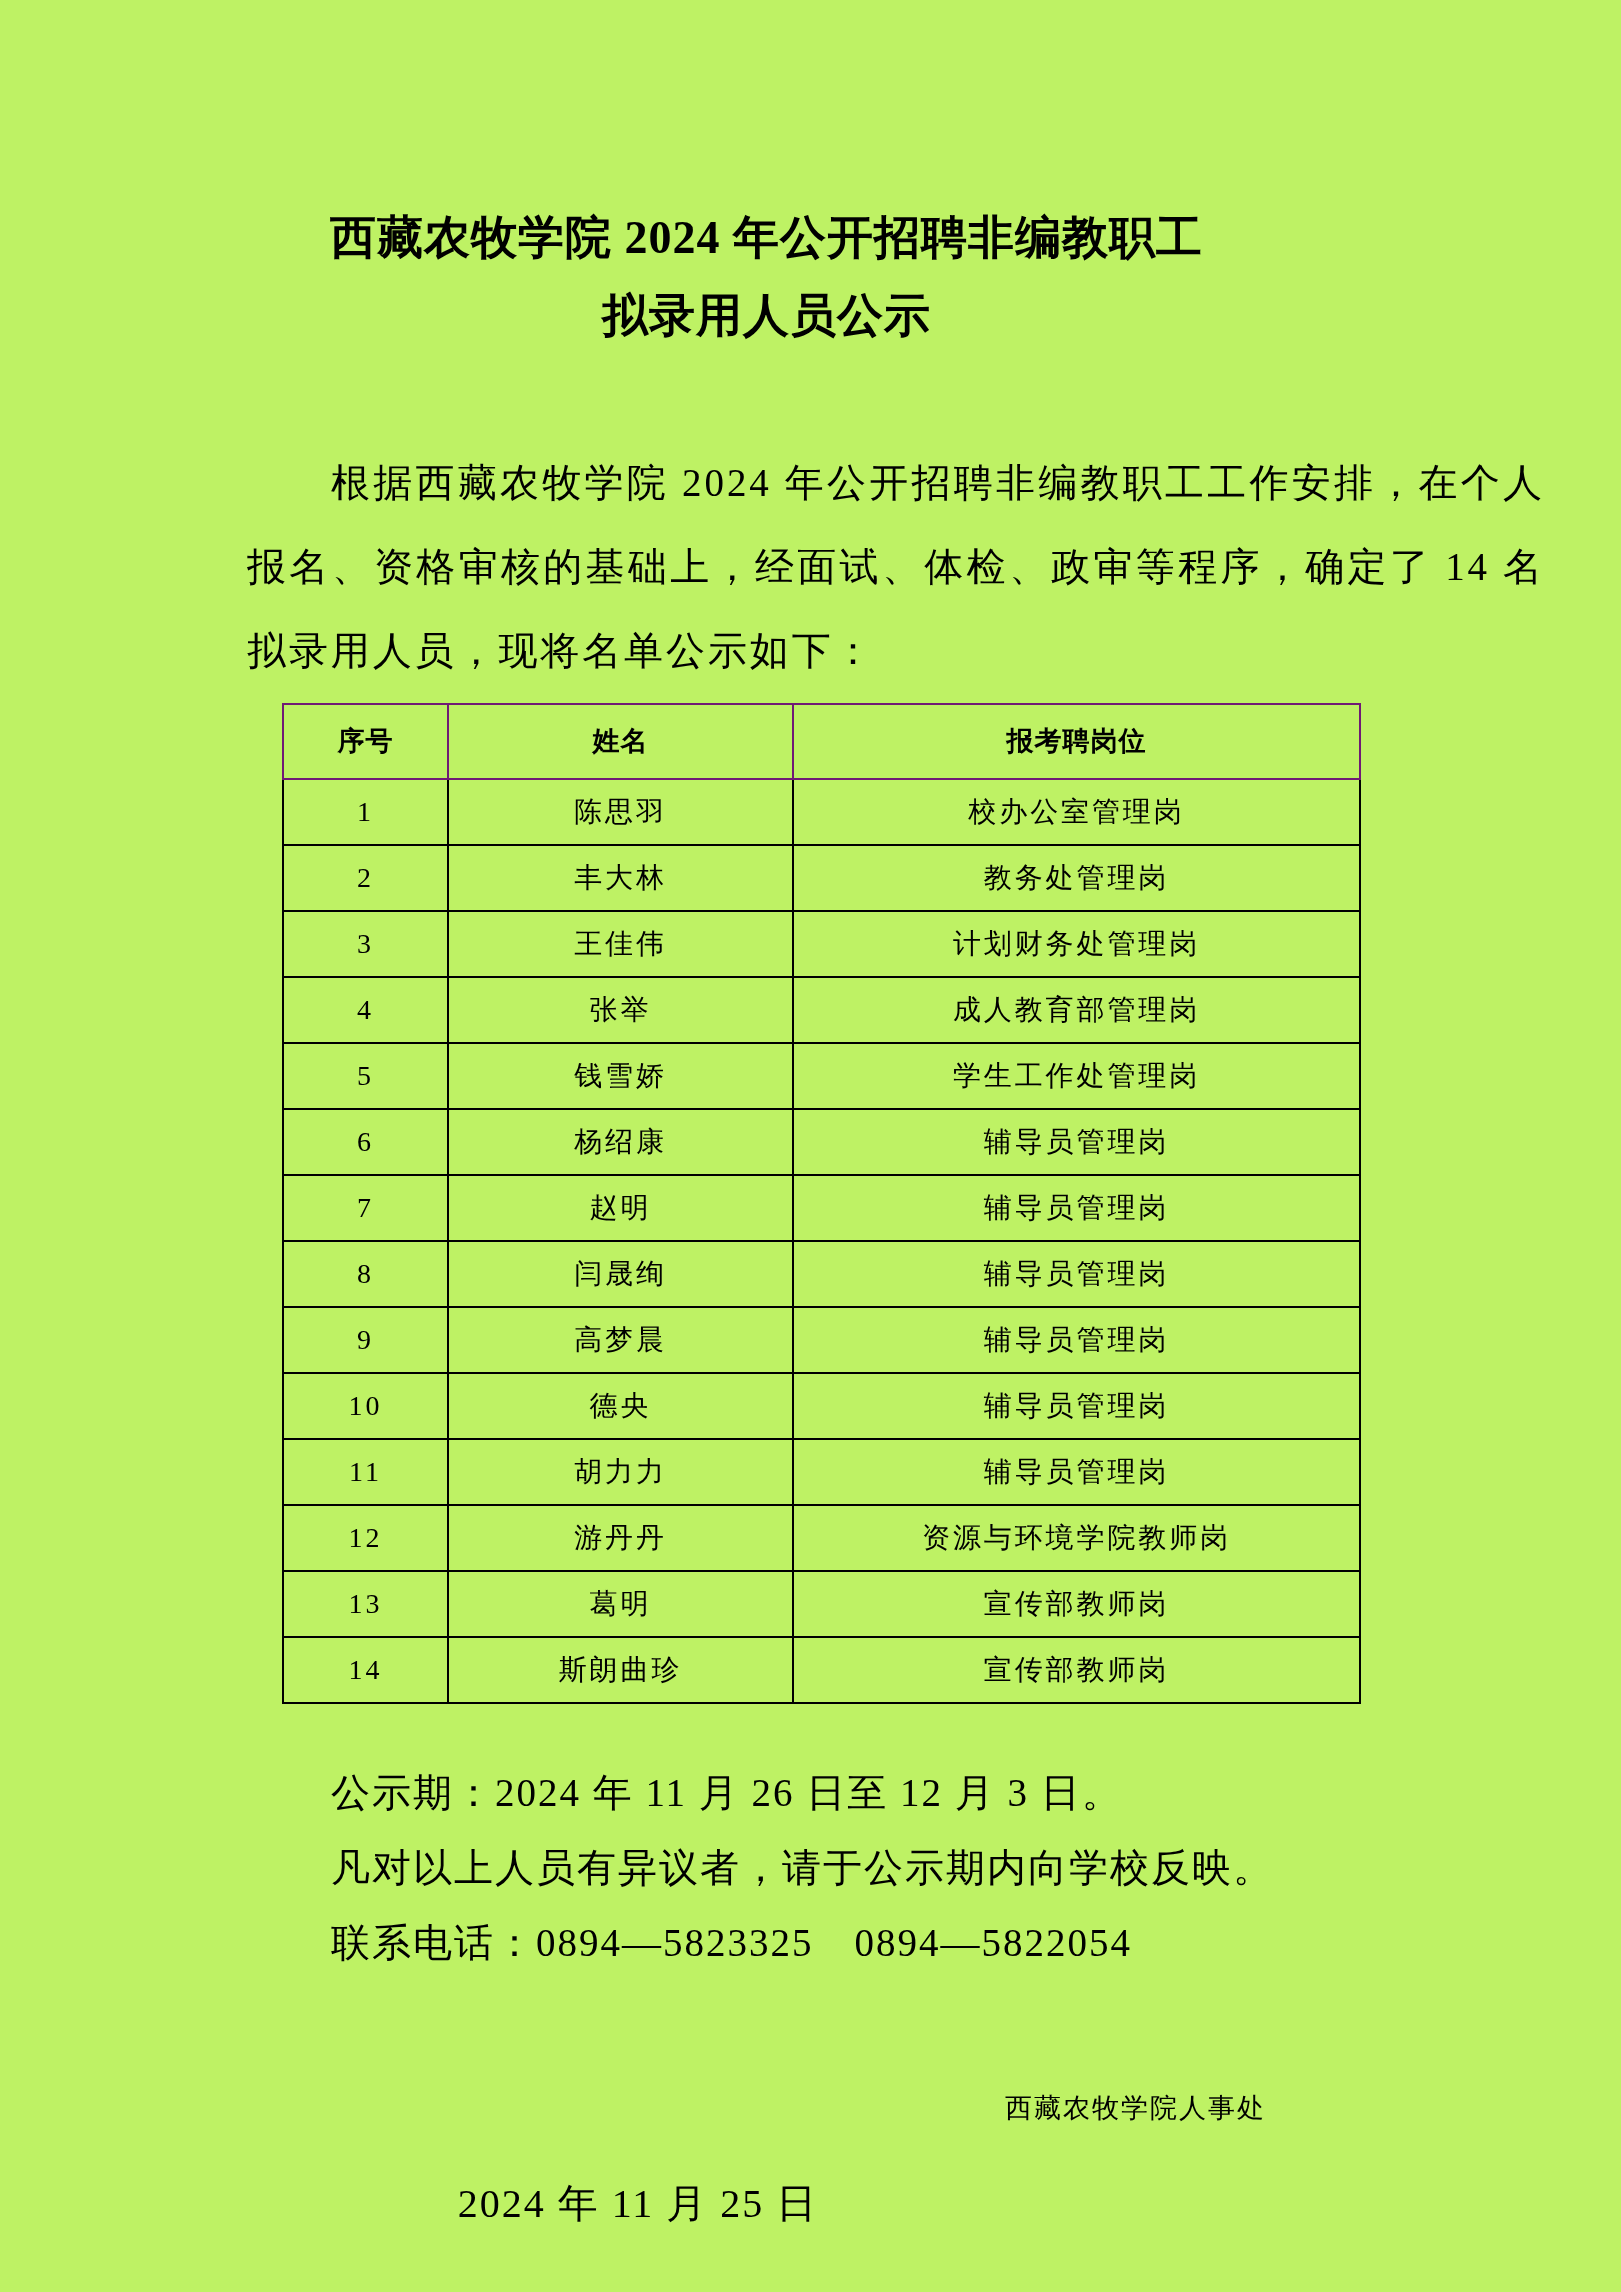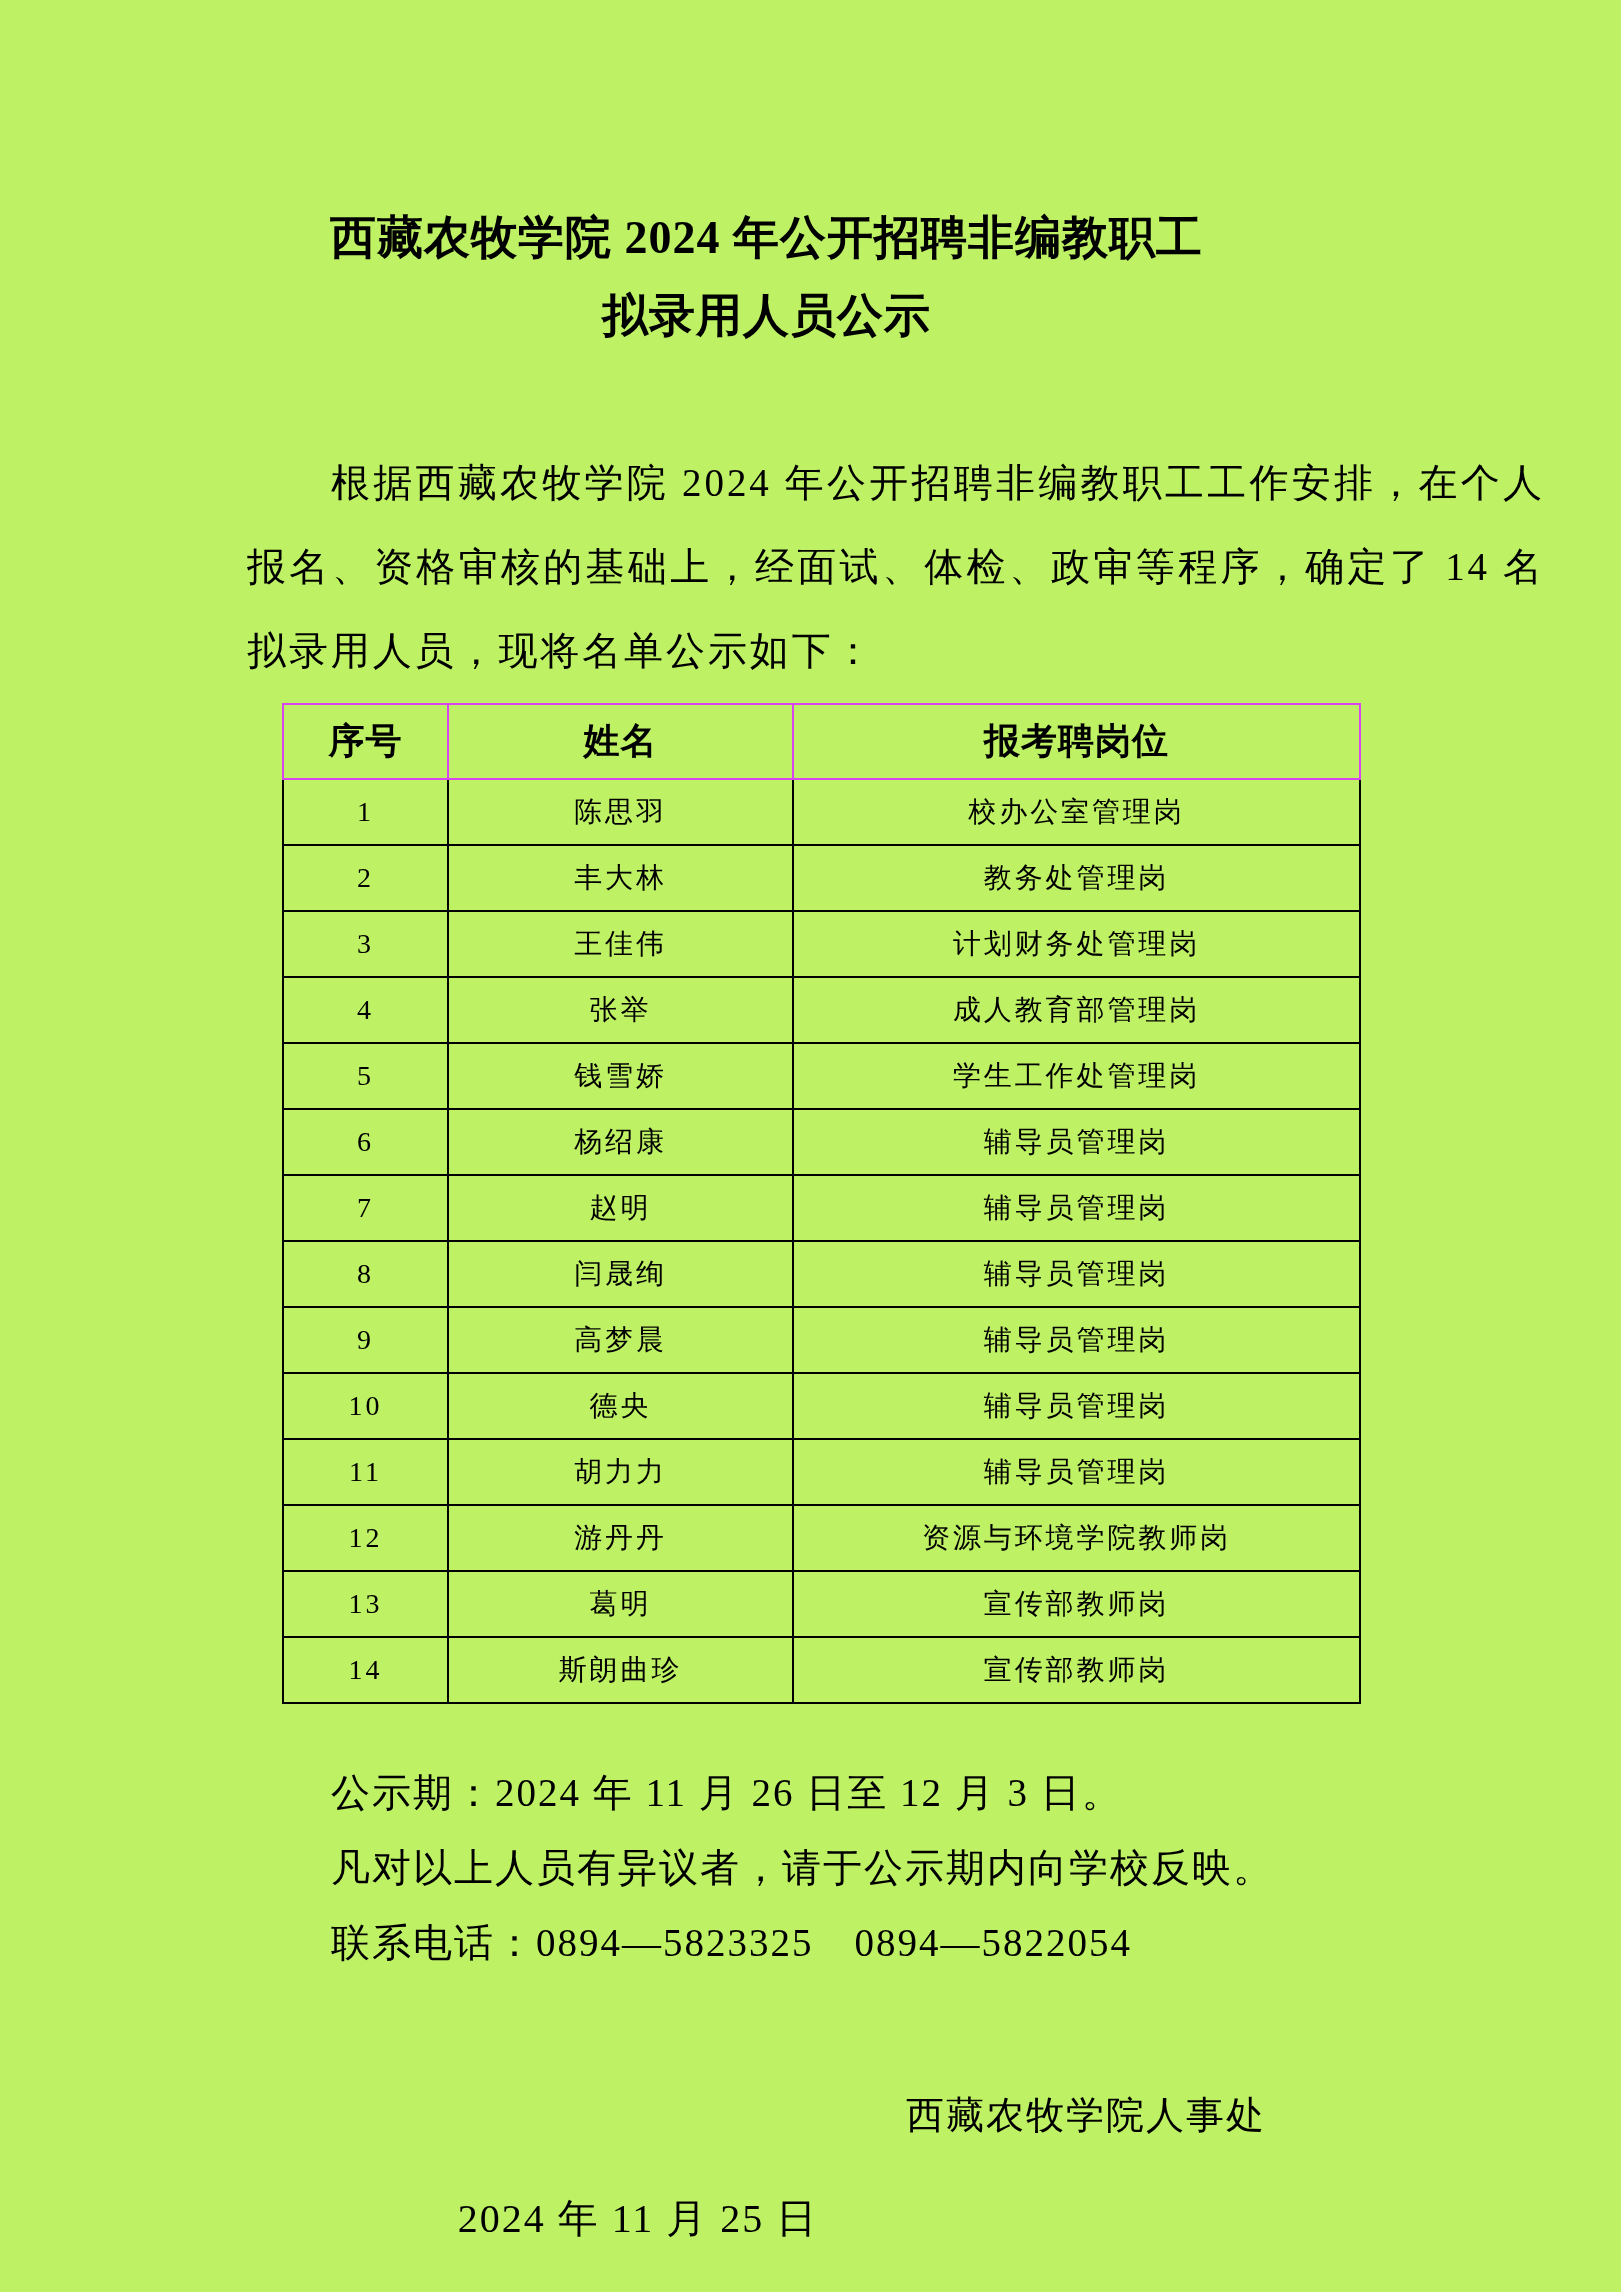--- a/index.html
+++ b/index.html
@@ -43,24 +43,24 @@
   table.roster {
     margin: 9.8px 0 0 282px;
     width: 1076px;
     border-collapse: collapse;
     table-layout: fixed;
   }
   table.roster col.c1 { width: 165px; }
   table.roster col.c2 { width: 345px; }
   table.roster col.c3 { width: 567px; }
   table.roster th {
-    border: 2px solid #d946ef;
+    border: 2px solid #701a75;
     height: 71px;
     font-family: "Liberation Sans", "DejaVu Sans", sans-serif;
-    font-size: 36px;
+    font-size: 27px;
     font-weight: bold;
     text-align: center;
     vertical-align: middle;
     letter-spacing: 1px;
   }
   table.roster td {
     border: 2px solid #000;
     height: 62px;
     font-size: 28px;
     text-align: center;
@@ -74,21 +74,21 @@
     letter-spacing: 2px;
   }
   .notes div {
     text-indent: 84px;
     white-space: nowrap;
   }
   .signature {
     margin-top: 110px;
     margin-right: 355px;
     text-align: right;
-    font-size: 38px;
+    font-size: 27px;
     letter-spacing: 2px;
   }
   .docdate {
     margin-top: 50px;
     margin-right: 345px;
     text-align: center;
     font-size: 40px;
     letter-spacing: 2px;
   }
 </style>

